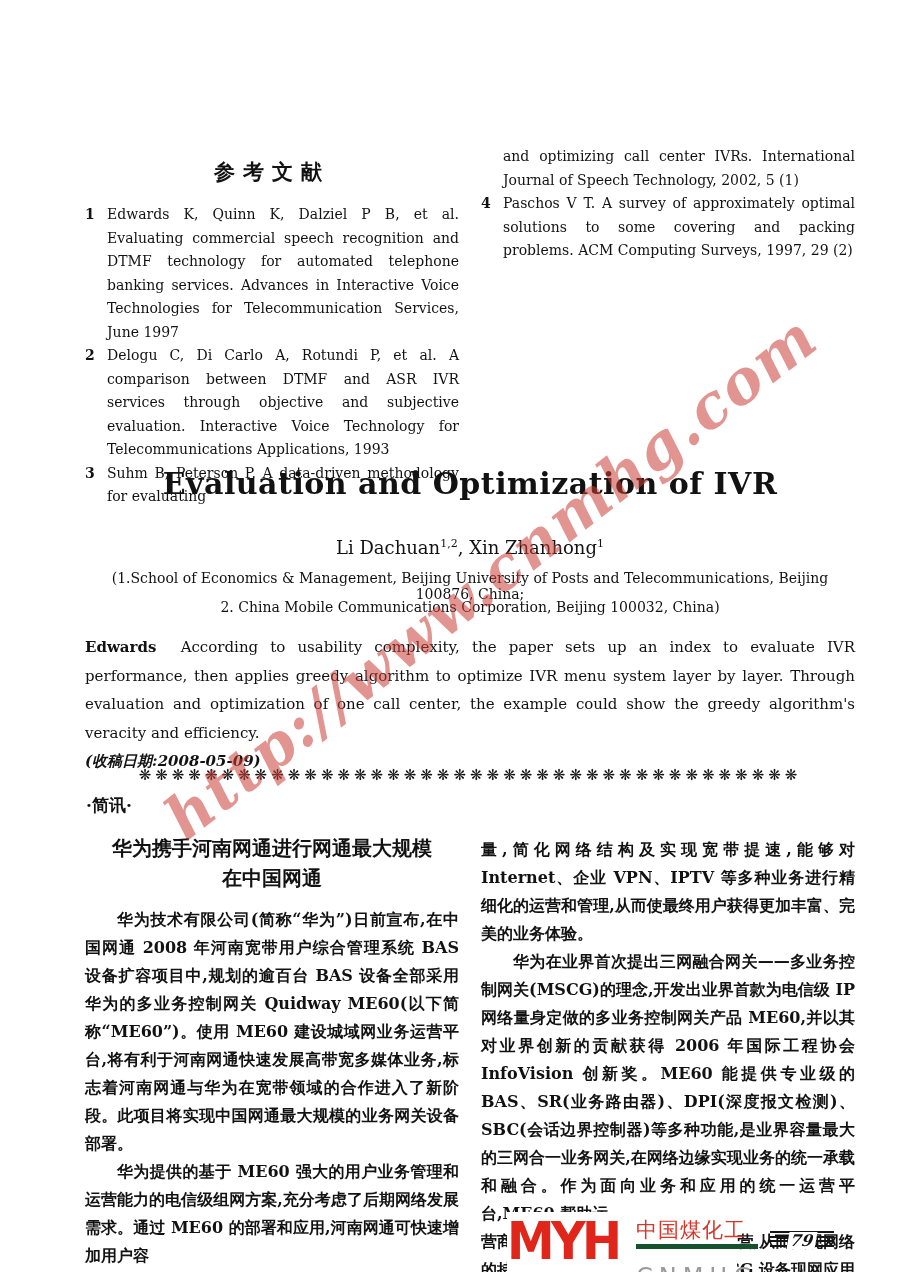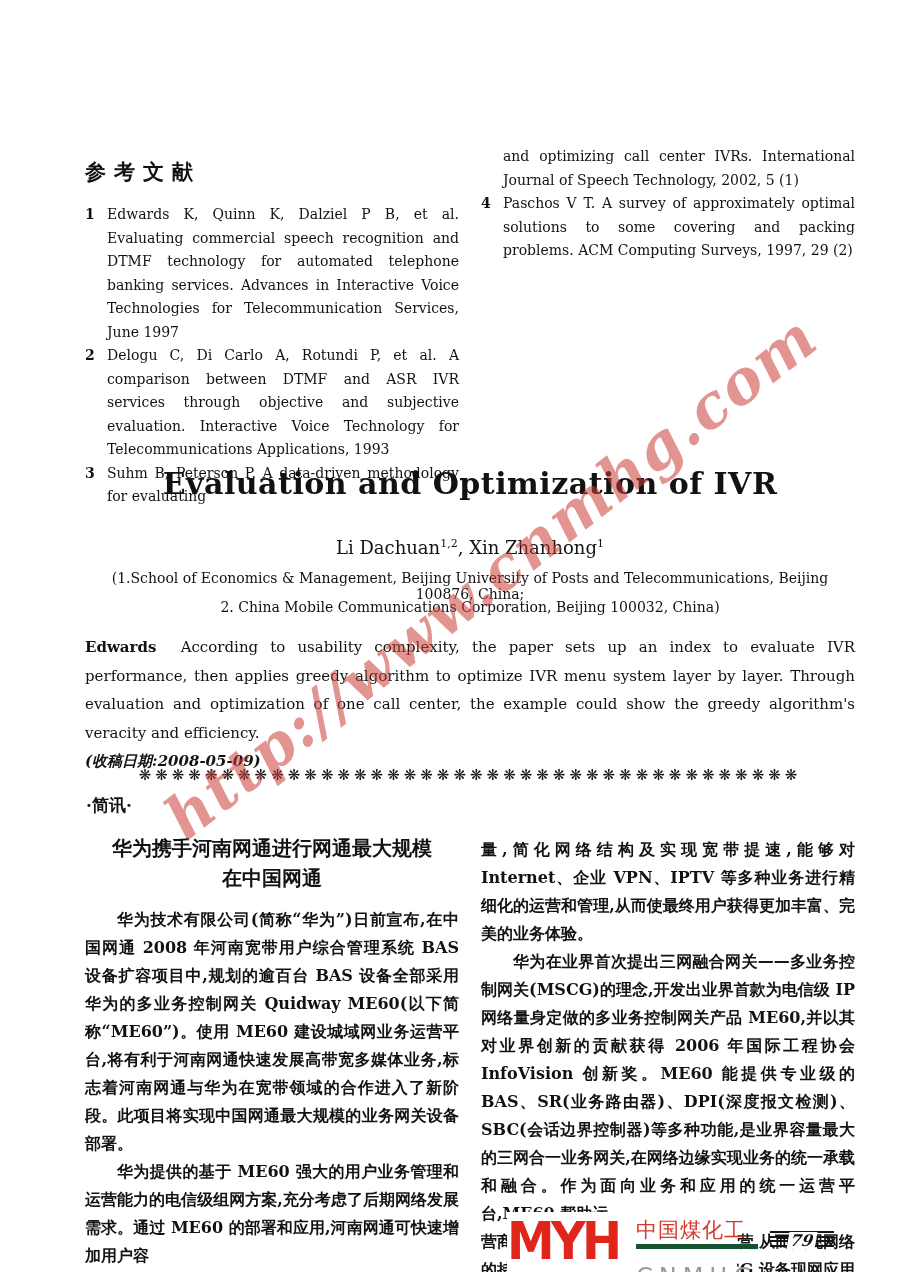--- a/index.html
+++ b/index.html
@@ -3,21 +3,21 @@
 <meta charset="utf-8">
 <style>
   html,body{margin:0;padding:0;background:#fff;}
   body{width:904px;height:1272px;position:relative;overflow:hidden;
        font-family:"DejaVu Serif","Liberation Serif",serif;color:#121212;}
   .page{position:absolute;inset:0;background:#fff;}
 
   
   .refs{position:absolute;top:142px;left:85px;width:770px;display:flex;gap:22px;}
   .col{width:374px;}
-  .refs-heading{margin:16px 0 17px;font-size:21px;font-weight:bold;letter-spacing:8px;}
+  .refs-heading{margin:16px 0 17px;text-align:center;font-size:21px;font-weight:bold;letter-spacing:8px;}
   .ref{display:flex;font-size:14px;line-height:23.5px;margin:0;}
   .rn{width:22px;flex:none;font-weight:bold;}
   .rt{flex:1;text-align:justify;}
   .ref-cont{margin:2px 0 0 22px;font-size:14px;line-height:24px;text-align:justify;}
   .bio{margin:25px 0 0;font-size:16px;font-weight:bold;line-height:27px;text-align:justify;text-indent:2em;}
   .bio-label{margin-right:9px;}
 
   
   .title{position:absolute;top:466px;left:85px;width:770px;margin:0;text-align:center;
          font-size:30px;font-weight:bold;letter-spacing:.5px;}

